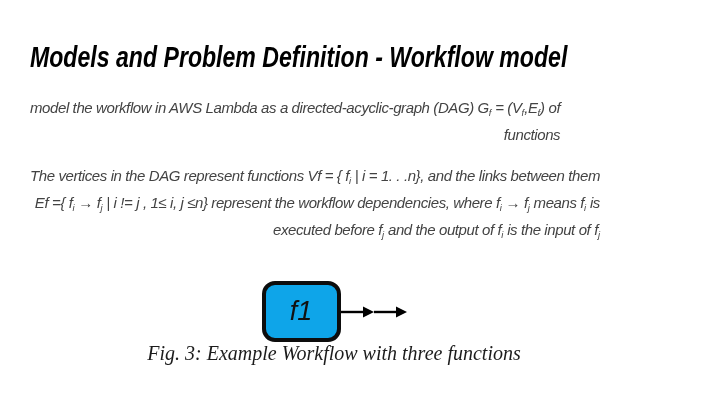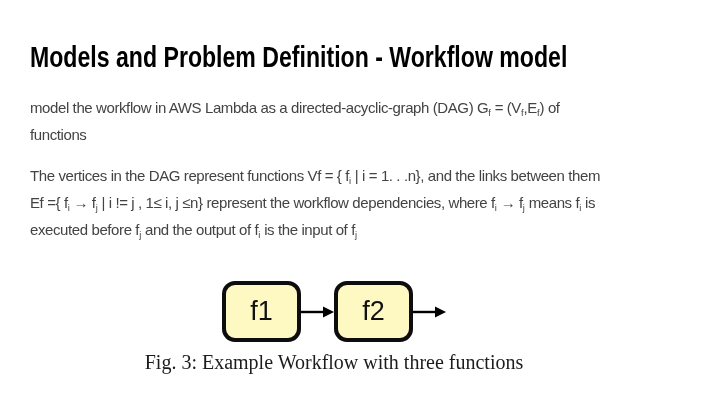--- a/index.html
+++ b/index.html
@@ -3,20 +3,21 @@
 <meta charset="utf-8">
 <style>
   html, body { margin: 0; padding: 0; background: #ffffff; }
   .slide {
     position: relative;
     width: 720px;
     height: 405px;
     background: #ffffff;
     overflow: hidden;
     font-family: "Liberation Sans", sans-serif;
+    font-style: italic;
   }
 
   
   .slide-title {
     position: absolute;
     left: 30px;
     top: 40px;
     margin: 0;
     font-size: 30px;
     font-weight: bold;
@@ -33,20 +34,21 @@
   
   .body-par {
     position: absolute;
     left: 30px;
     margin: 0;
     font-size: 15px;
     letter-spacing: -0.4px;
     line-height: 27px;
     color: #434343;
     white-space: nowrap;
+    text-align: right;
   }
   .par-1 { top: 94px; }
   .par-2 { top: 162px; }
   .body-par sub {
     font-size: 0.62em;
     vertical-align: -0.32em;
     line-height: 0;
     letter-spacing: 0;
   }
 
@@ -61,33 +63,32 @@
   }
   .node-row {
     display: flex;
     align-items: center;
     justify-content: center;
   }
   .flow-node {
     box-sizing: border-box;
     width: 79px;
     height: 61px;
-    background: #fef9c3;
+    background: #0ea5e9;
     border: 4px solid #0d0d0d;
     border-radius: 13px;
     display: flex;
     align-items: center;
     justify-content: center;
     font-size: 27px;
     color: #111111;
     font-family: "Liberation Sans", sans-serif;
   }
   .edge-arrow { display: block; flex: 0 0 auto; }
   .figure-caption {
-    margin-top: 9px;
     font-family: "Liberation Serif", serif;
     font-size: 20px;
     color: #1c1c1c;
     white-space: nowrap;
   }
 </style>
 </head>
 <body>
 
 <div class="slide">
@@ -98,21 +99,20 @@
 
   <p class="body-par par-2">The vertices in the DAG represent functions Vf = { f<sub>i</sub> | i = 1. . .n}, and the links between them<br>Ef ={ f<sub>i</sub> → f<sub>j</sub> | i != j , 1≤ i, j ≤n} represent the workflow dependencies, where f<sub>i</sub> → f<sub>j</sub> means f<sub>i</sub> is<br>executed before f<sub>j</sub> and the output of f<sub>i</sub> is the input of f<sub>j</sub></p>
 
   <figure class="workflow-figure">
     <div class="node-row">
       <div class="flow-node">f1</div>
       <svg class="edge-arrow" width="33" height="16" viewBox="0 0 33 16">
         <line x1="0" y1="8" x2="24" y2="8" stroke="#000000" stroke-width="2.4"></line>
         <polygon points="22,2.5 33,8 22,13.5" fill="#000000"></polygon>
       </svg>
-      <div class="flow-node">f2</div>
       <svg class="edge-arrow" width="33" height="16" viewBox="0 0 33 16">
         <line x1="0" y1="8" x2="24" y2="8" stroke="#000000" stroke-width="2.4"></line>
         <polygon points="22,2.5 33,8 22,13.5" fill="#000000"></polygon>
       </svg>
     </div>
     <figcaption class="figure-caption">Fig. 3: Example Workflow with three functions</figcaption>
   </figure>
 
 </div>
 

